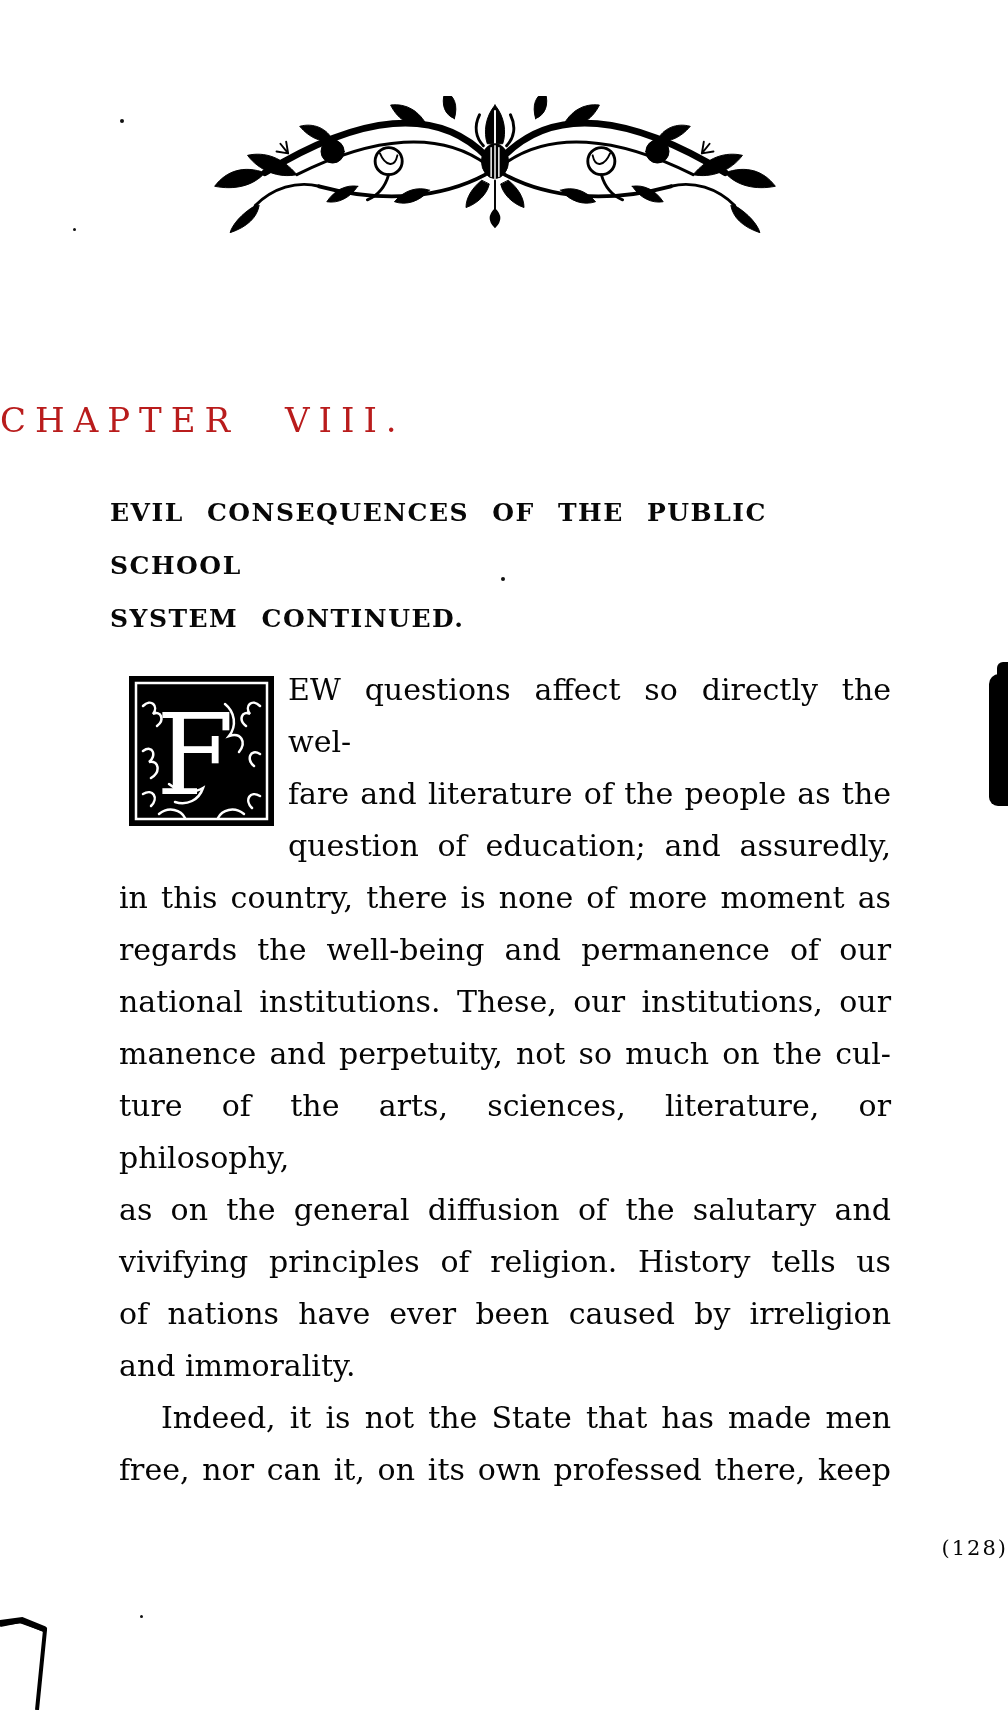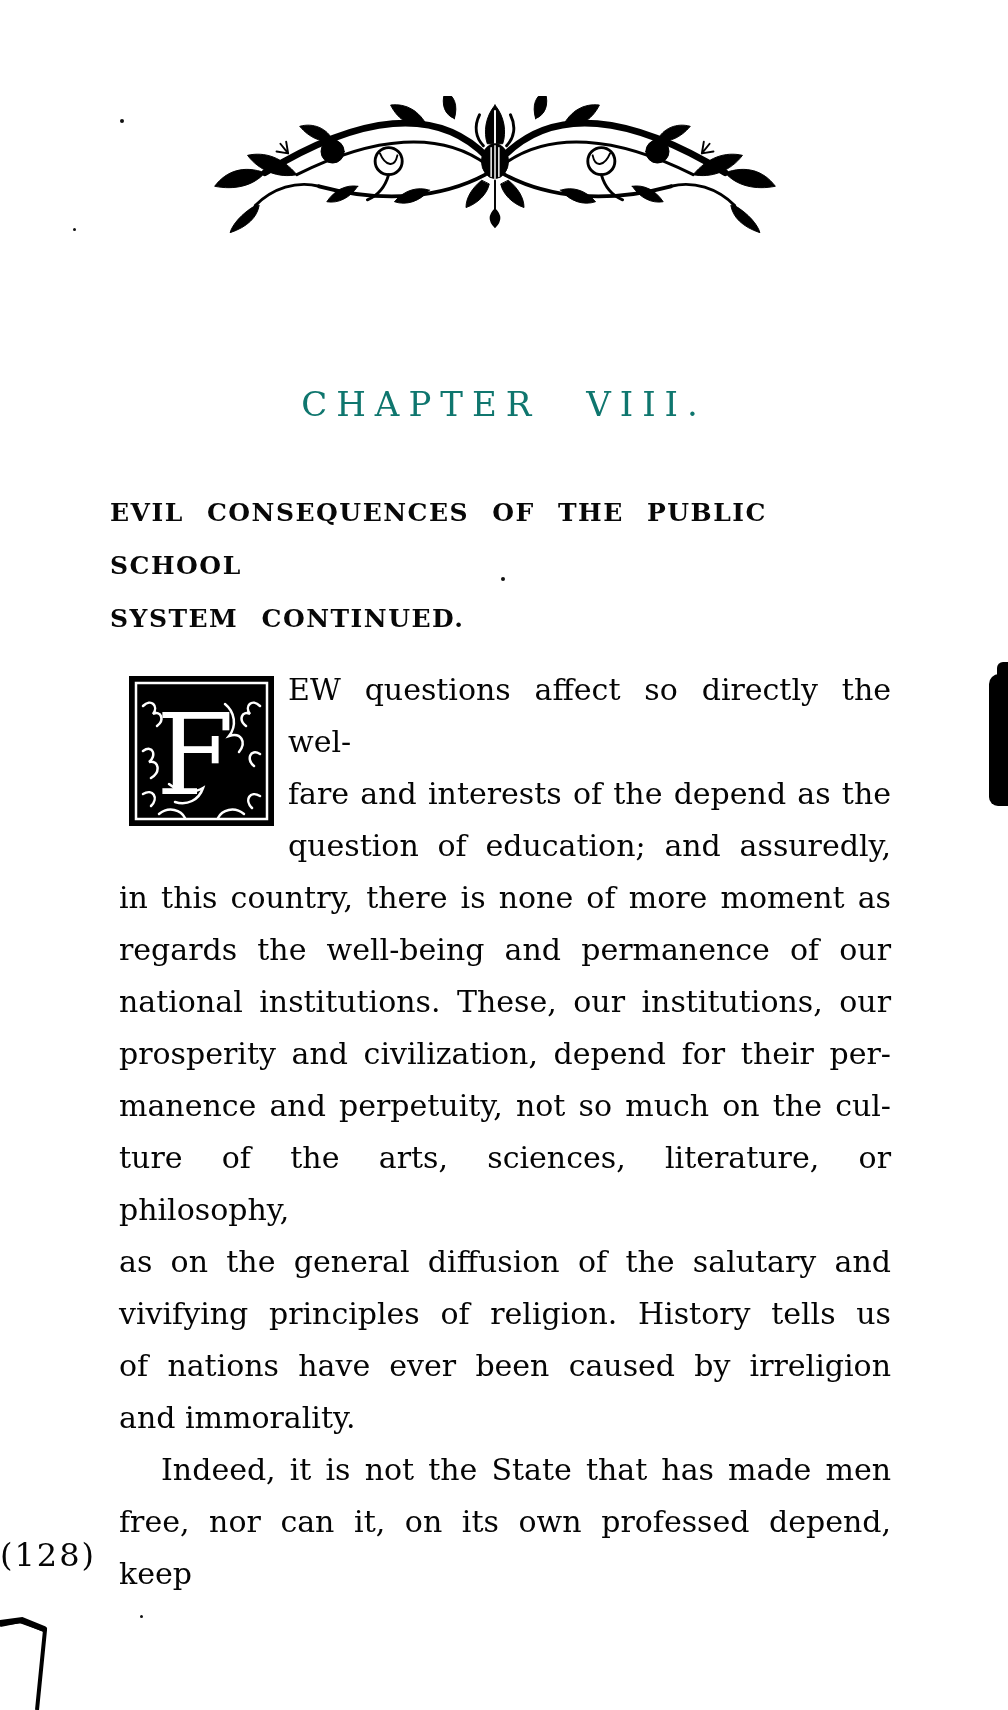--- a/index.html
+++ b/index.html
@@ -8,24 +8,23 @@
     width:1008px; height:1710px;
     background:#ffffff;
     color:#050505;
     font-family:"DejaVu Serif", serif;
     overflow:hidden;
   }
   
   .ornament { position:absolute; top:96px; left:205px; width:580px; height:138px; }
   
   .chapter-heading {
-    position:absolute; top:384px; left:0; width:100%;
-    text-align:center;
+    position:absolute; top:400px; left:0; width:100%;
     font-size:34px; letter-spacing:9px; word-spacing:26px;
-    color:#0f766e;
+    color:#b91c1c;
   }
   .section-title {
     position:absolute; top:486px; left:110px; width:790px;
     text-align:left;
     font-weight:bold;
     font-size:25px; letter-spacing:1.5px; word-spacing:13px;
     line-height:53px;
     color:#080808;
   }
   
@@ -36,21 +35,21 @@
   }
   .dropcap-box { float:left; width:145px; height:150px; margin:12px 14px 4px 10px; }
   .tline { text-align:justify; text-align-last:justify; }
   .tline-last { text-align:right; text-align-last:left; }
   .para-opening { min-height:166px; }
   .para-2 { margin-top:0; }
   .para-2 .tline:first-child { text-indent:42px; }
   
   .page-number {
     position:absolute; top:1536px; left:0; width:100%;
-    text-align:left; font-size:32px; letter-spacing:2px;
+    text-align:right; font-size:21px; letter-spacing:2px;
   }
   
   .ink-smudge {
     position:absolute; right:0; top:674px; width:19px; height:132px;
     background:#000;
     border-radius:10px 0 0 9px;
   }
   .ink-smudge::before {
     content:""; position:absolute; right:0; top:-12px; width:11px; height:20px;
     background:#000; border-radius:6px 0 0 4px;
@@ -139,41 +138,40 @@
             <path d="M30,138 C40,130 52,134 56,142"></path>
             <path d="M115,138 C105,130 93,134 89,142"></path>
             <path d="M96,28 C106,36 108,50 100,60 C112,56 118,66 110,76"></path>
             <path d="M40,108 C50,116 64,118 74,112 C70,124 58,130 46,126"></path>
           </g>
           <text x="66" y="118" text-anchor="middle" font-family="DejaVu Serif, serif" font-size="112" fill="#fff">F</text>
         </svg>
       </div>
       <div>
           <div class="tline">EW questions affect so directly the wel-</div>
-          <div class="tline">fare and interests of the depend as the</div>
+          <div class="tline">fare and literature of the people as the</div>
           <div class="tline">question of education; and assuredly,</div>
         </div>
     </div>
 
     <div>
         <div class="tline">in this country, there is none of more moment as</div>
         <div class="tline">regards the well-being and permanence of our</div>
         <div class="tline">national institutions.  These, our institutions, our</div>
-        <div class="tline">prosperity and civilization, depend for their per-</div>
         <div class="tline">manence and perpetuity, not so much on the cul-</div>
         <div class="tline">ture of the arts, sciences, literature, or philosophy,</div>
         <div class="tline">as on the general diffusion of the salutary and</div>
         <div class="tline">vivifying principles of religion.  History tells us</div>
         <div class="tline">of nations have ever been caused by irreligion</div>
       </div>
     <div class="tline-last">and immorality.</div>
 
     <div class="para-2">
         <div class="tline">Indeed, it is not the State that has made men</div>
-        <div class="tline">free, nor can it, on its own professed depend, keep</div>
+        <div class="tline">free, nor can it, on its own professed there, keep</div>
       </div>
   </div>
 
   <div class="page-number">(128)</div>
 
   <div class="ink-smudge"></div>
   <div class="corner-fold">
     <svg viewBox="0 0 70 95" width="70" height="95" xmlns="http://www.w3.org/2000/svg">
       <path d="M0,10 L20,6 L45,15 L37,95" fill="none" stroke="#000" stroke-width="4" stroke-linejoin="round"></path>
       <path d="M0,8 L22,5 L44,14" fill="none" stroke="#000" stroke-width="6" stroke-linecap="round"></path>

